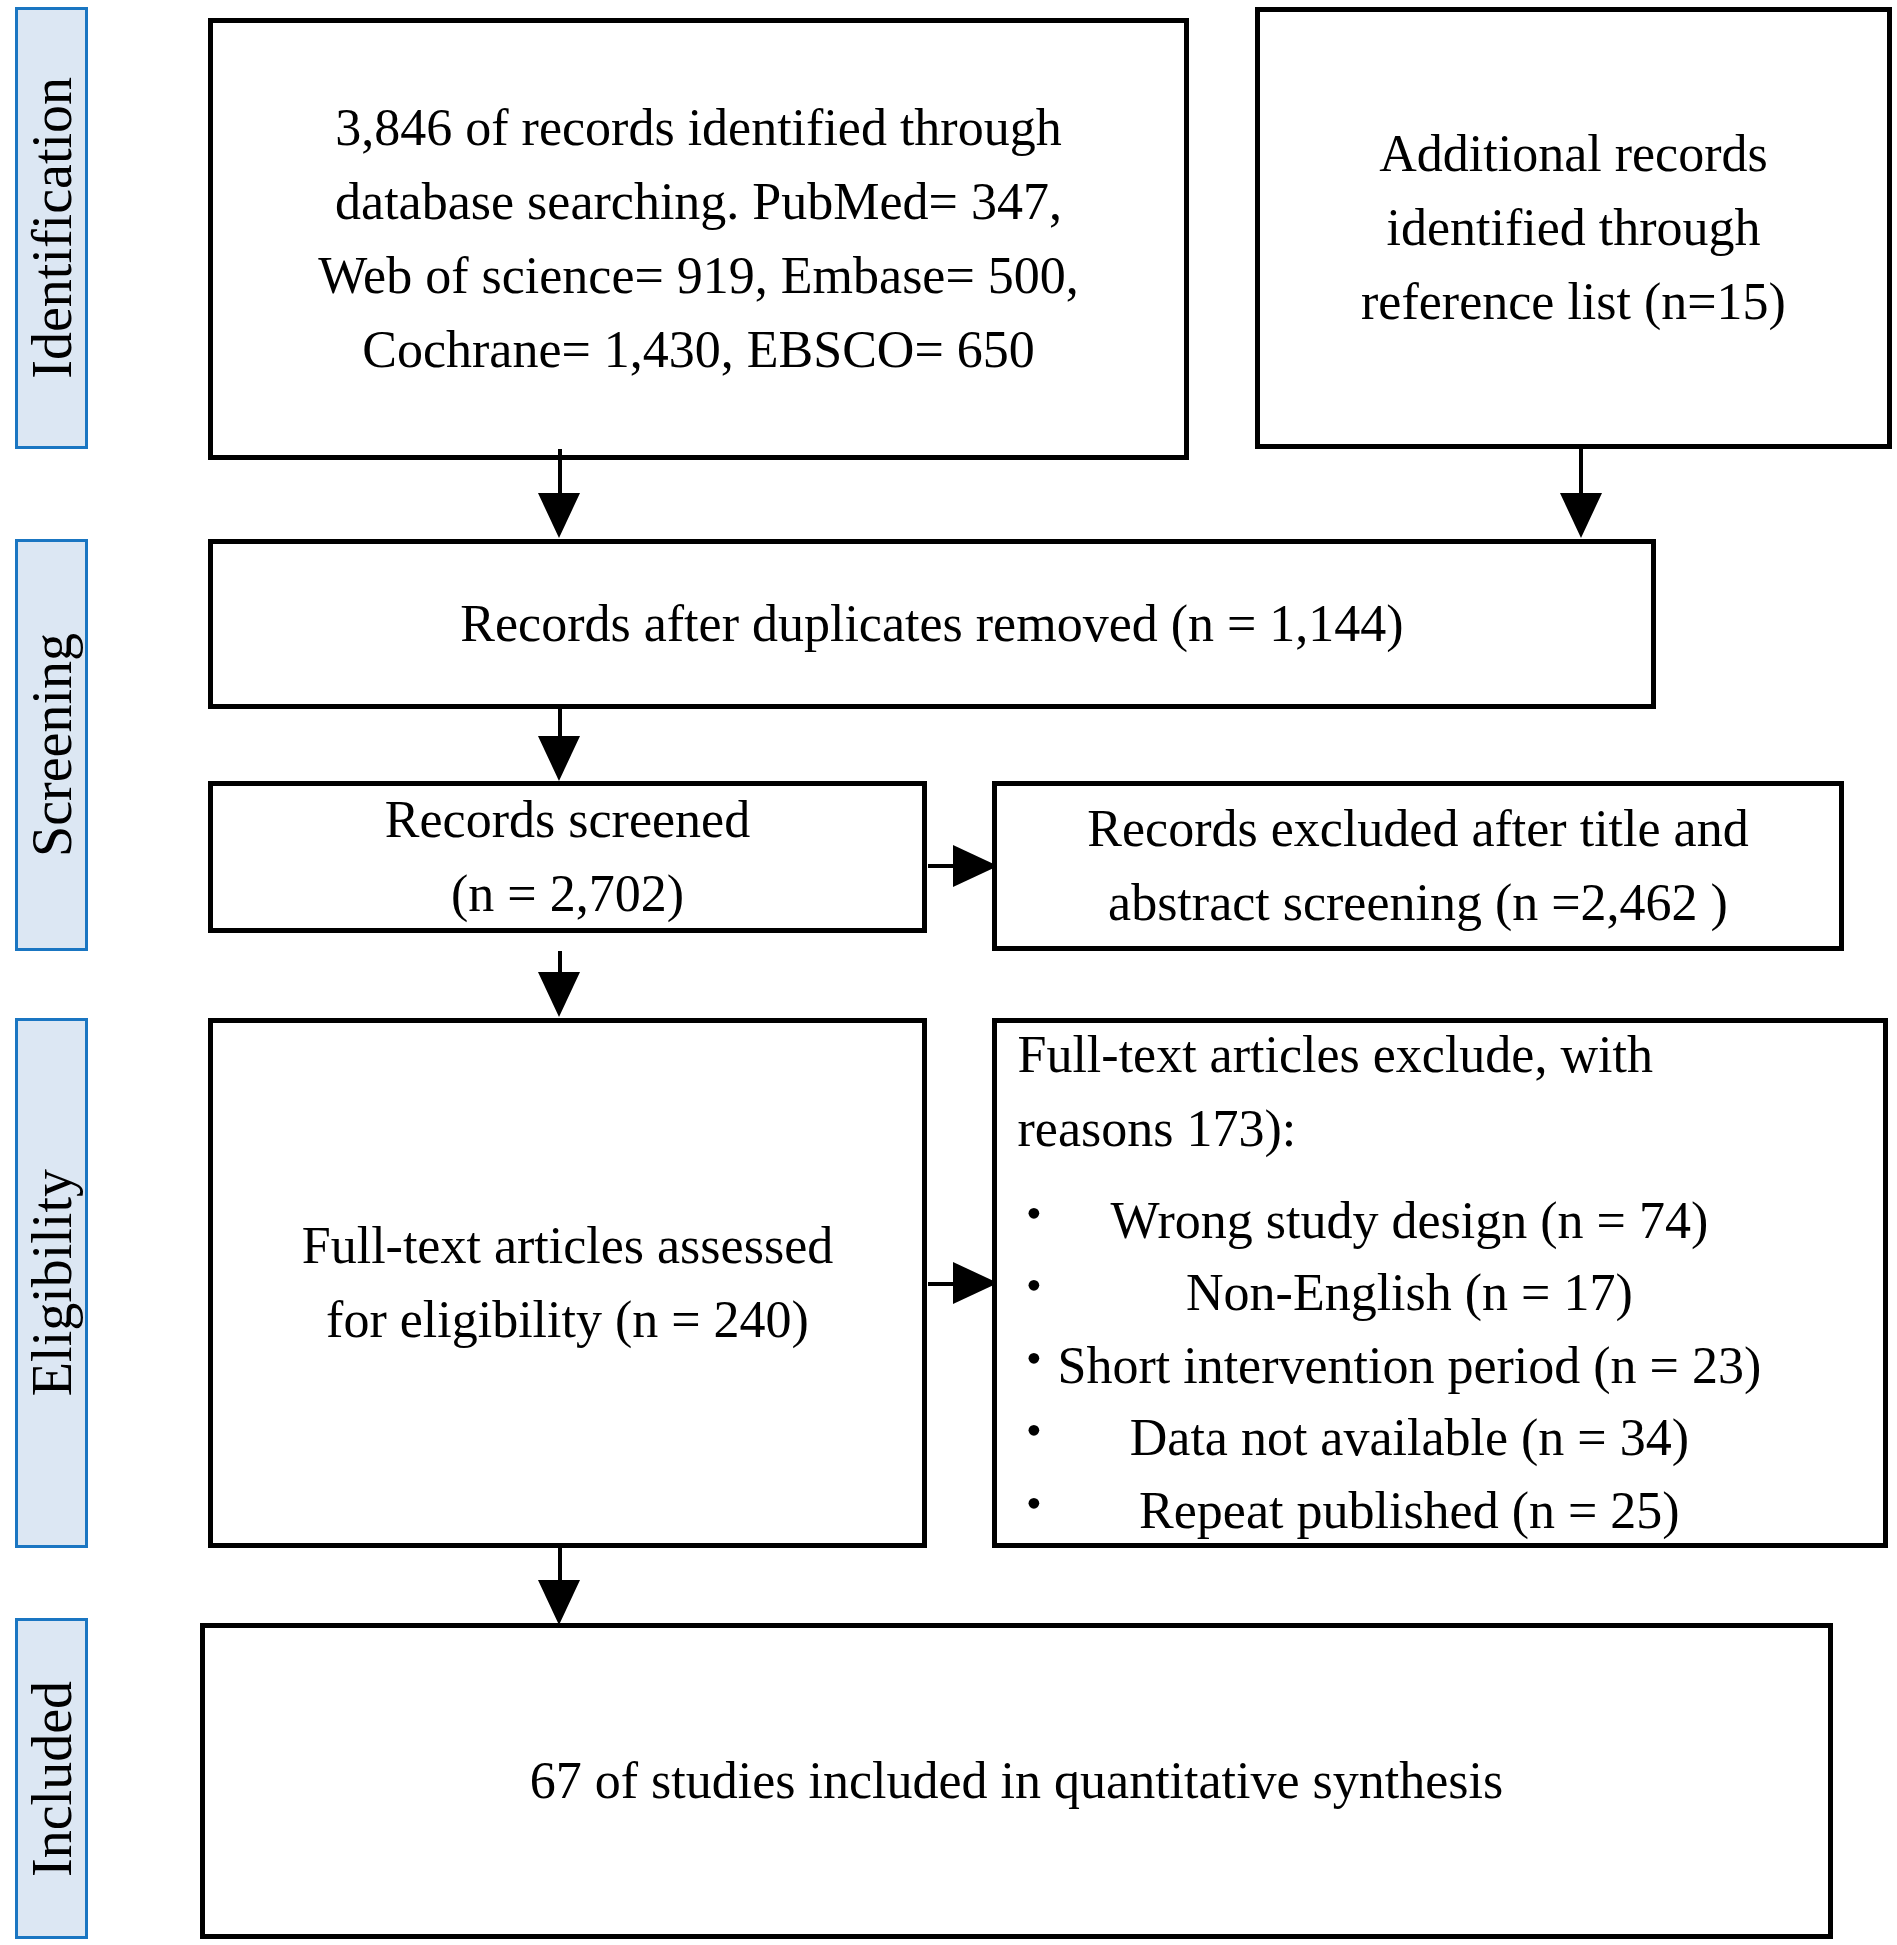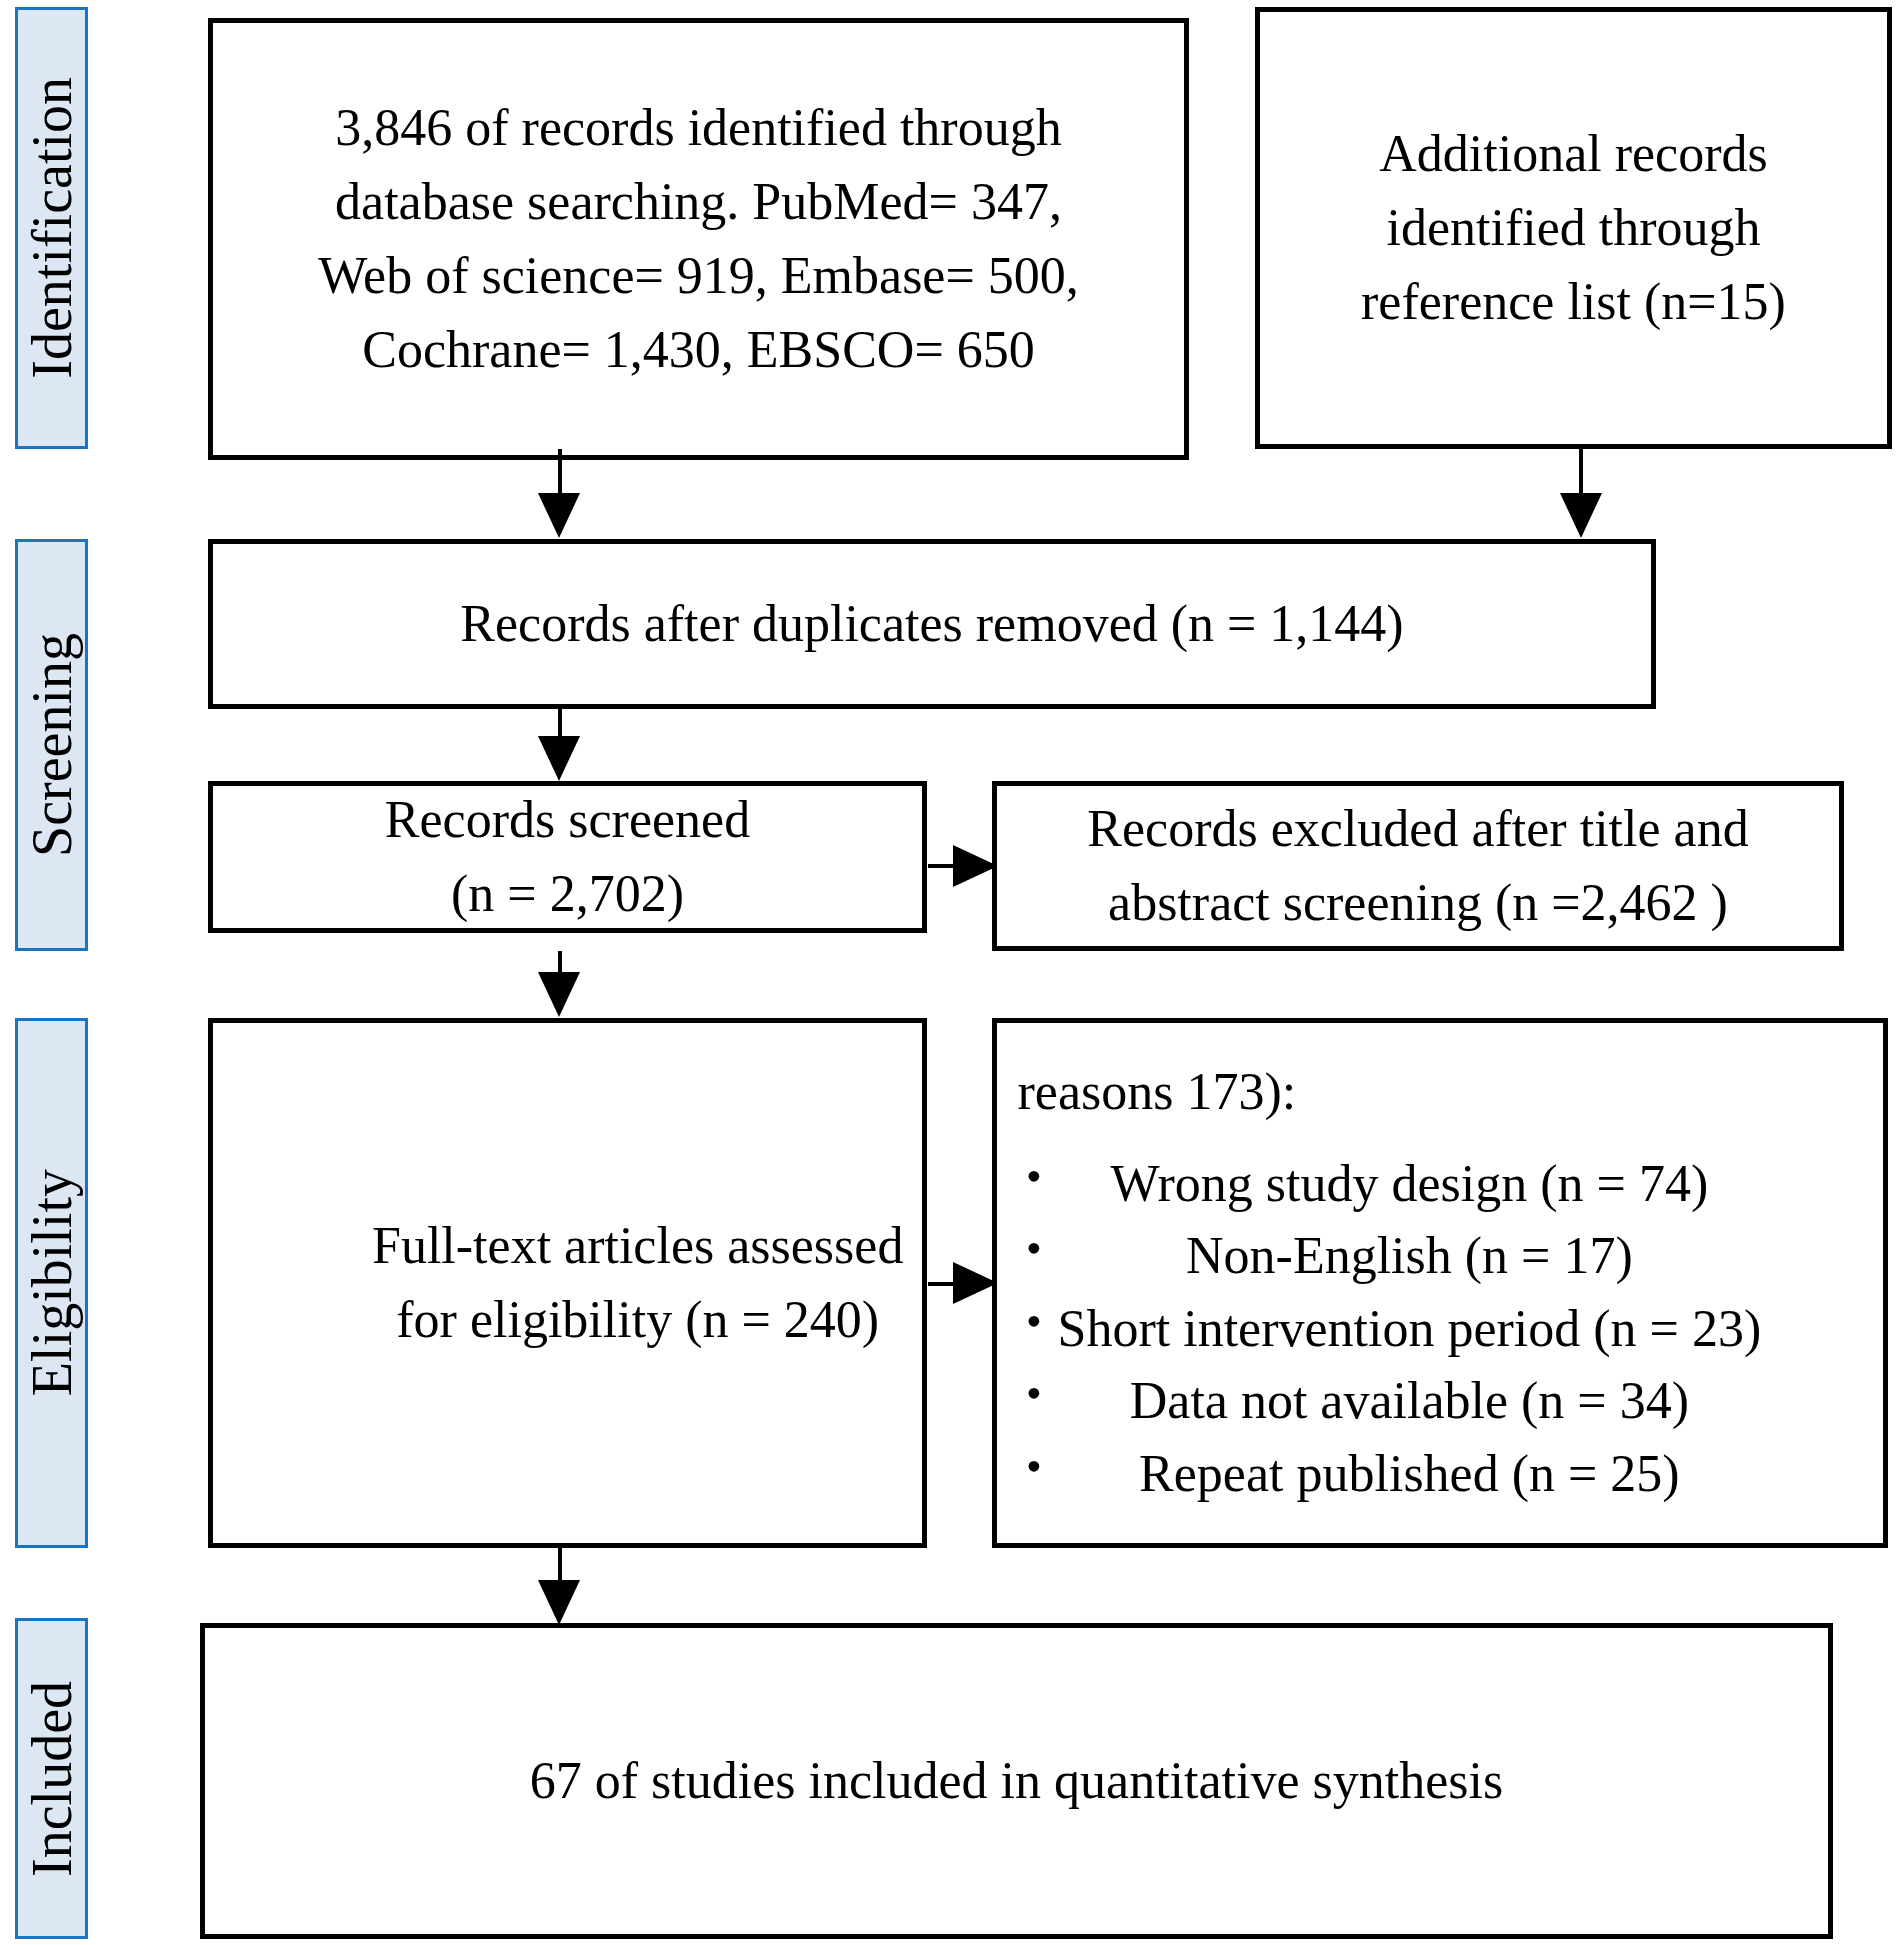--- a/index.html
+++ b/index.html
@@ -149,32 +149,33 @@
   <div class="box" style="left:992px;top:781px;width:852px;height:170px;">
     <div class="txt">
       <div class="hdr-line">Records excluded after title and</div>
       <div class="hdr-line">abstract screening (n =2,462 )</div>
     </div>
   </div>
 
   <div class="vline" style="left:558px;top:951px;height:22px;"></div>
   <div class="arrow-down" style="left:538px;top:972px;"></div>
 
-  <div class="box" style="left:208px;top:1018px;width:719px;height:530px;justify-content:flex-end;">
+  <div class="box" style="left:208px;top:1018px;width:719px;height:530px;">
     <div class="txt">
       <div class="hdr-line">Full-text articles assessed</div>
       <div class="hdr-line">for eligibility (n = 240)</div>
     </div>
   </div>
 
   <div class="hline" style="left:928px;top:1282px;width:28px;"></div>
   <div class="arrow-right" style="left:953px;top:1262px;"></div>
 
   <div class="box left-align" style="left:992px;top:1018px;width:896px;height:530px;">
     <div class="txt">
+      <div class="hdr-line">Full-text articles exclude, with</div>
       <div class="hdr-line">reasons 173):</div>
       <ul class="reasons">
         <li>Wrong study design (n = 74)</li>
         <li>Non-English (n = 17)</li>
         <li>Short intervention period (n = 23)</li>
         <li>Data not available (n = 34)</li>
         <li>Repeat published (n = 25)</li>
       </ul>
     </div>
   </div>

